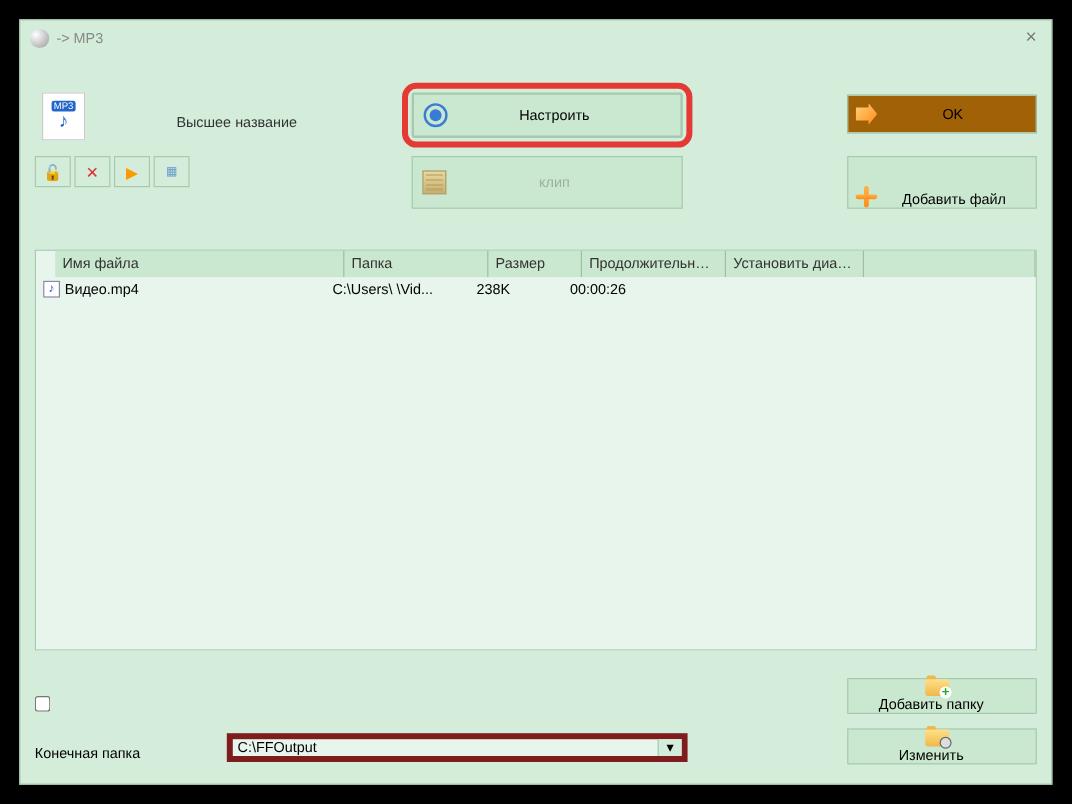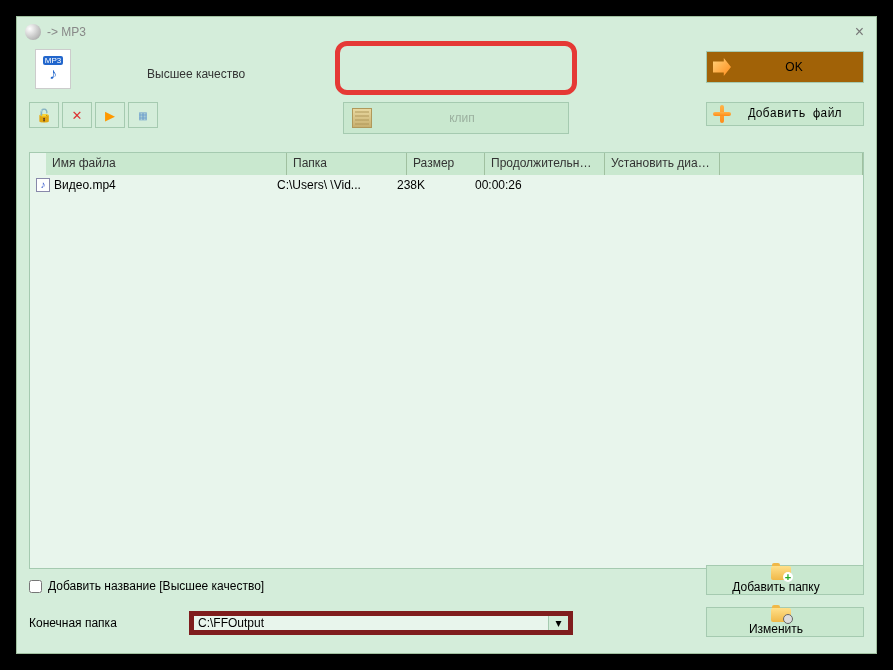--- a/index.html
+++ b/index.html
@@ -15,20 +15,21 @@
     overflow: hidden;
   }
   .window {
     width: 861px;
     height: 638px;
     background: #d4edda;
     border: 1px solid #a0c0a0;
     display: flex;
     flex-direction: column;
     position: relative;
+    gap: 28px;
   }
   .titlebar {
     height: 30px;
     display: flex;
     align-items: center;
     padding: 0 8px;
     color: #888;
   }
   .titlebar-icon {
     width: 16px; height: 16px;
@@ -105,24 +106,24 @@
   }
   .ok-btn .arrow {
     width:18px;height:18px;margin:0 18px 0 6px;
     background:linear-gradient(135deg,#ffd27a,#ff8c1a);
     clip-path:polygon(0 20%,60% 20%,60% 0,100% 50%,60% 100%,60% 80%,0 80%);
   }
   .ok-btn span{flex:1;text-align:center;padding-right:24px;}
   .addfile-btn{
     position:absolute;
     right:12px; top:55px;
-    width:158px; height:24px;
+    width:158px; height:44px;
     background:#c9e8cf;
     border:1px solid #a5cab0;
-    display:flex;align-items:center;cursor:pointer;font-family:Liberation Mono, monospace;
+    display:flex;align-items:flex-end;cursor:pointer;
   }
   .addfile-btn .plus{
     width:18px;height:18px;margin:0 14px 0 6px;
     position:relative;
   }
   .addfile-btn .plus::before,.addfile-btn .plus::after{
     content:'';position:absolute;background:linear-gradient(#ffb347,#ff8c1a);
     border-radius:2px;
   }
   .addfile-btn .plus::before{left:7px;top:0;width:4px;height:18px;}
@@ -137,21 +138,21 @@
     width:30px;height:26px;
     border:1px solid #a5cab0;
     background:#d4edda;
     display:flex;align-items:center;justify-content:center;
     cursor:pointer;
     font-size:13px;
   }
   .clip-btn{
     position:absolute;
     left:326px; top:55px;
-    width:226px; height:32px;
+    width:226px; height:44px;
     background:#c9e8cf;
     border:1px solid #a5cab0;
     display:flex;align-items:center;
     cursor:pointer;
     color:#9bb09f;
   }
   .clip-btn .film{
     width:20px;height:20px;margin:0 14px 0 8px;
     background:linear-gradient(#e8d8a0,#c8b070);
     border:1px solid #b0985a;
@@ -207,21 +208,21 @@
   }
   .c1{width:241px}.c2{width:120px}.c3{width:78px}.c4{width:120px}.c5{width:115px}.c6{flex:1}
   .bottom-area{
     padding:10px 12px 18px 12px;
   }
   .checkbox-row{
     display:flex;align-items:center;margin-bottom:18px;
   }
   .checkbox-row input{margin-right:6px;}
   .folder-row{
-    display:flex;align-items:center;gap:10px;
+    display:flex;align-items:flex-end;gap:10px;
   }
   .folder-row .lbl{width:150px;}
   .folder-row .combo{
     width:384px;height:24px;
     background:#e8f5ec;border:5px solid #7f1d1d;
     display:flex;align-items:center;padding:0 4px;
     position:relative;
   }
   .folder-row .combo .drop{
     position:absolute;right:0;top:0;bottom:0;width:20px;
@@ -269,21 +270,25 @@
     <div class="titlebar-icon"></div>
     <span>-&gt; MP3</span>
     <span class="close-x">×</span>
   </div>
 
   <div class="top-area">
     <div class="mp3-badge">
       <div class="lbl">MP3</div>
       <div class="note">♪</div>
     </div>
-    <div class="quality-label">Высшее качество</div>
+    <div class="quality-label">Высшее название</div>
+    <div class="configure-btn">
+      <div class="gear"></div>
+      <span>Настроить</span>
+    </div>
     <div class="red-highlight"></div>
     <div class="ok-btn">
       <div class="arrow"></div>
       <span>OK</span>
     </div>
     <div class="mini-toolbar">
       <div class="tb">🔓</div>
       <div class="tb">
           <span style="color:#d33">✕</span>
         </div>
@@ -321,21 +326,20 @@
         <div class="td c4">00:00:26</div>
         <div class="td c5"></div>
         <div class="td c6"></div>
       </div>
     </div>
   </div>
 
   <div class="bottom-area">
     <div class="checkbox-row">
       <input type="checkbox" style="">
-      <span>Добавить название [Высшее качество]</span>
     </div>
     <div class="folder-row">
       <div class="lbl">Конечная папка</div>
       <div class="combo">
         <span>C:\FFOutput</span>
         <div class="drop">▾</div>
       </div>
     </div>
     <div class="right-btns">
       <div class="act-btn">

